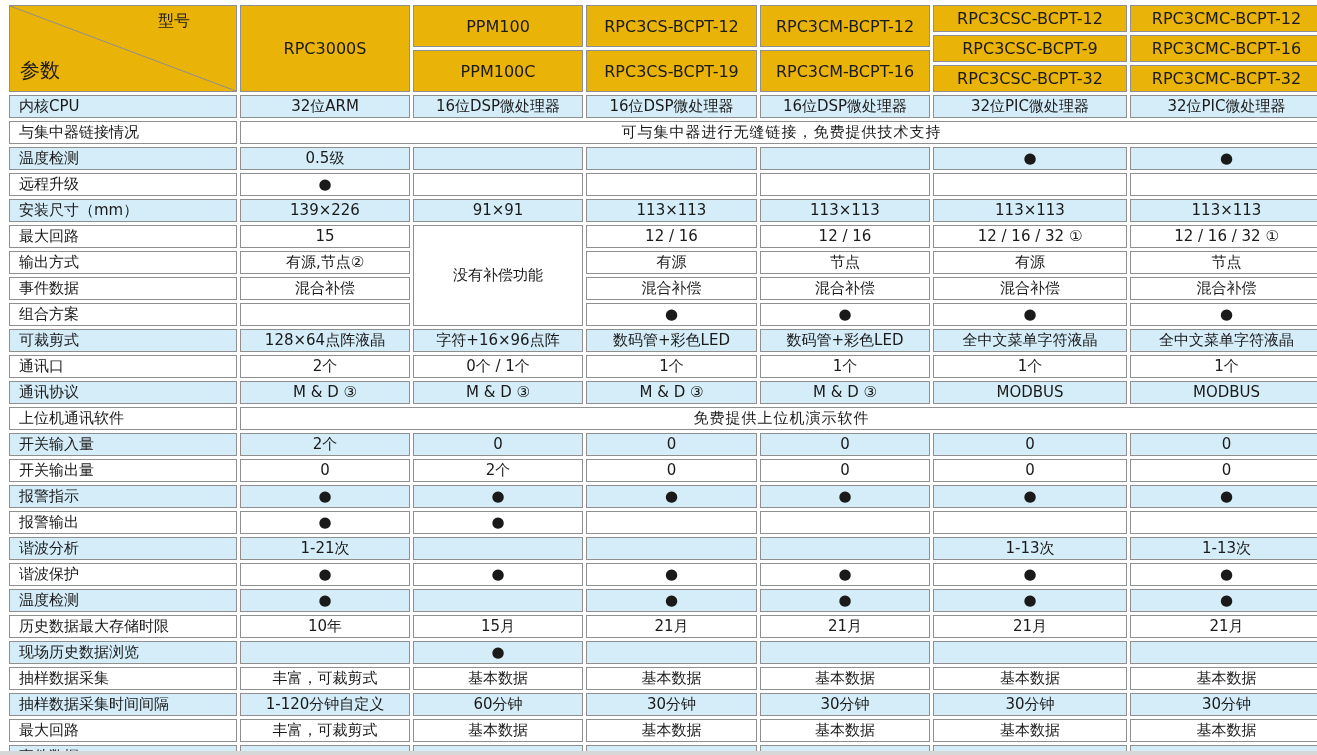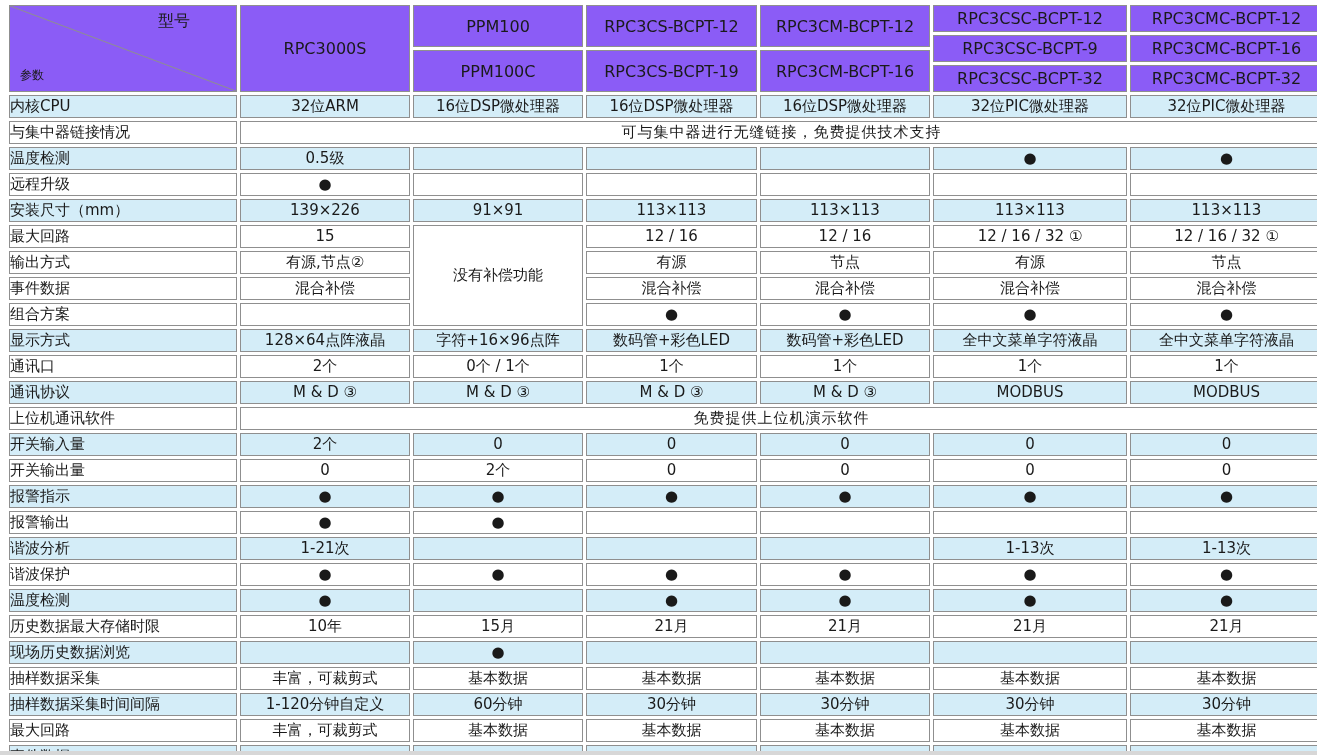--- a/index.html
+++ b/index.html
@@ -13,31 +13,31 @@
   table.spec {
     border-collapse: separate; border-spacing: 3px;
     table-layout: fixed; width: 1309px; background: #ffffff;
   }
   td {
     border: 1px solid #8f8f8f; box-sizing: border-box;
     text-align: center; vertical-align: middle;
     padding: 0; font-size: 15px; overflow: hidden; white-space: nowrap;
   }
   tr.h { height: 12px; }
-  tr.h td { background: #8b5cf6; font-size: 16px; }
+  tr.h td { background: #eab308; font-size: 16px; }
   tr.b { height: 22px; }
   tr.b td { line-height: 21px; }
   tr.blue td { background: #d4edf8; }
   tr.white td { background: #ffffff; }
-  td.label { text-align: left; }
+  td.label { text-align: left; padding-left: 9px; }
   td.merge-wide { letter-spacing: 1px; }
   .corner { position: relative; }
   .corner svg { position: absolute; left: 0; top: 0; width: 100%; height: 100%; display: block; }
   .corner .t { position: absolute; top: 5px; right: 46px; font-size: 16px; }
-  .corner .b { position: absolute; bottom: 7px; left: 10px; font-size: 12px; }
+  .corner .b { position: absolute; bottom: 7px; left: 10px; font-size: 20px; }
   .bottom-strip {
     position: absolute; left: 0; bottom: 0; width: 1317px; height: 4px;
     background: #d7d7d7;
   }
 </style>
 </head>
 <body>
 
 <div class="page">
 <div class="table-wrap">
@@ -151,21 +151,21 @@
   </tr>
   <tr class="b white">
     <td class="label">组合方案</td>
     <td></td>
     <td>●</td>
     <td>●</td>
     <td>●</td>
     <td>●</td>
   </tr>
   <tr class="b blue">
-    <td class="label">显示方式</td>
+    <td class="label">可裁剪式</td>
     <td>128×64点阵液晶</td>
     <td>字符+16×96点阵</td>
     <td>数码管+彩色LED</td>
     <td>数码管+彩色LED</td>
     <td>全中文菜单字符液晶</td>
     <td>全中文菜单字符液晶</td>
   </tr>
   <tr class="b white">
     <td class="label">通讯口</td>
     <td>2个</td>

